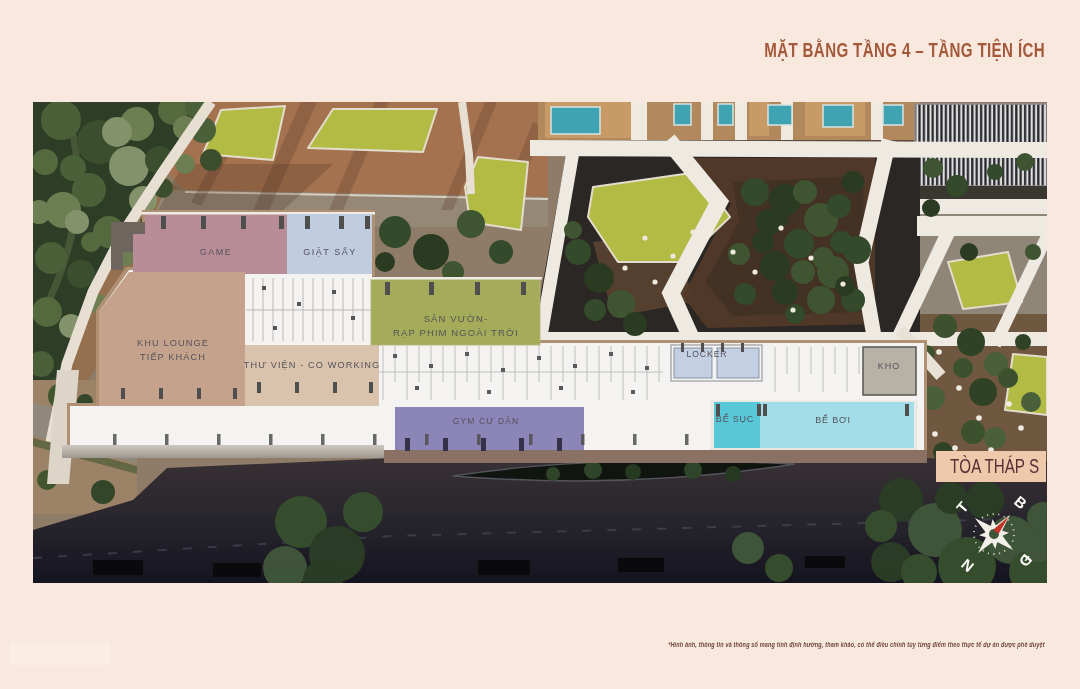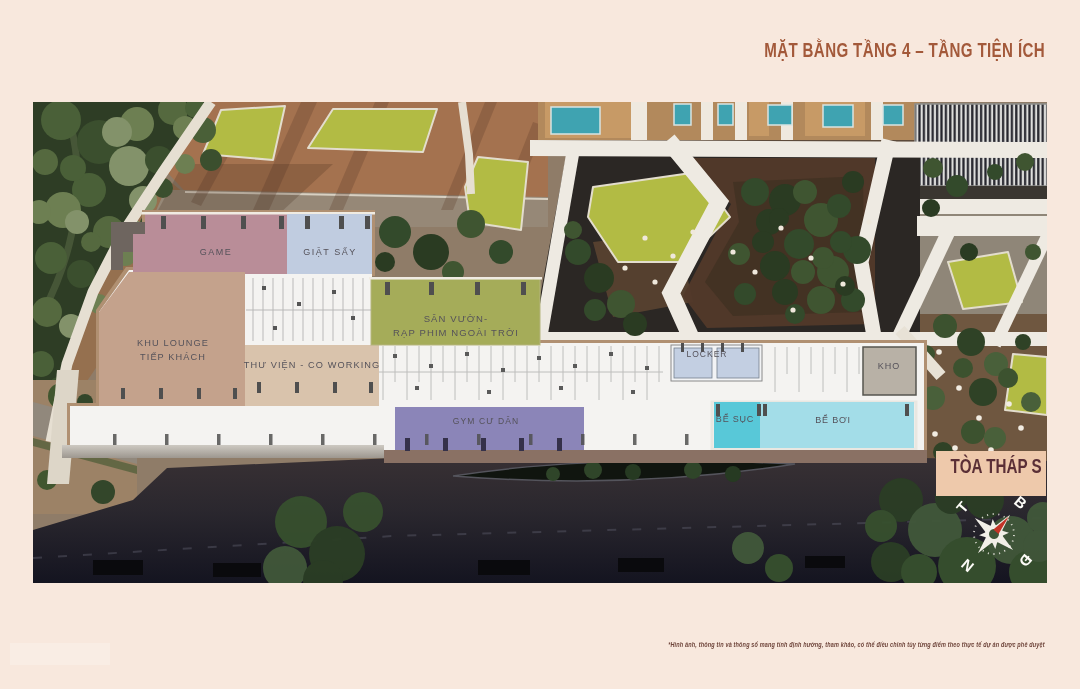--- a/index.html
+++ b/index.html
@@ -1,17 +1,17 @@
 <!DOCTYPE html>
 <html><head><meta charset="utf-8">
 <style>
 html,body{margin:0;padding:0;}
 body{width:1080px;height:689px;position:relative;background:#f8e8dd;overflow:hidden;font-family:"Liberation Sans",sans-serif;}
 .title{position:absolute;top:38px;right:35px;color:#a3593a;font-weight:bold;font-size:21px;letter-spacing:0.5px;transform:scaleX(0.72);transform-origin:right center;white-space:nowrap;}
-.tower{position:absolute;left:936px;top:451px;width:110px;height:45px;background:#eec9ab;color:#5a2f36;font-weight:bold;font-size:20px;text-align:center;line-height:31px;overflow:hidden;}
+.tower{position:absolute;left:936px;top:451px;width:110px;height:31px;background:#eec9ab;color:#5a2f36;font-weight:normal;font-size:20px;text-align:center;line-height:31px;overflow:hidden;}
 .tower span{display:inline-block;transform:scaleX(0.76);transform-origin:center;white-space:nowrap;}
 .disc{position:absolute;top:641px;right:35px;color:#6e443a;font-size:6.9px;font-style:italic;font-weight:bold;letter-spacing:0.2px;transform:scaleX(0.8);transform-origin:right center;white-space:nowrap;}
 .wm{position:absolute;left:10px;top:643px;width:100px;height:22px;background:rgba(255,255,255,0.22);}
 </style></head>
 <body>
 <svg width="1014" height="481" viewBox="0 0 1014 481" style="position:absolute;left:33px;top:102px">
     <defs>
 <linearGradient id="roadg" x1="0" y1="0" x2="0" y2="1">
 <stop offset="0" stop-color="#393134"></stop>
         <stop offset="0.45" stop-color="#2a272e"></stop>

